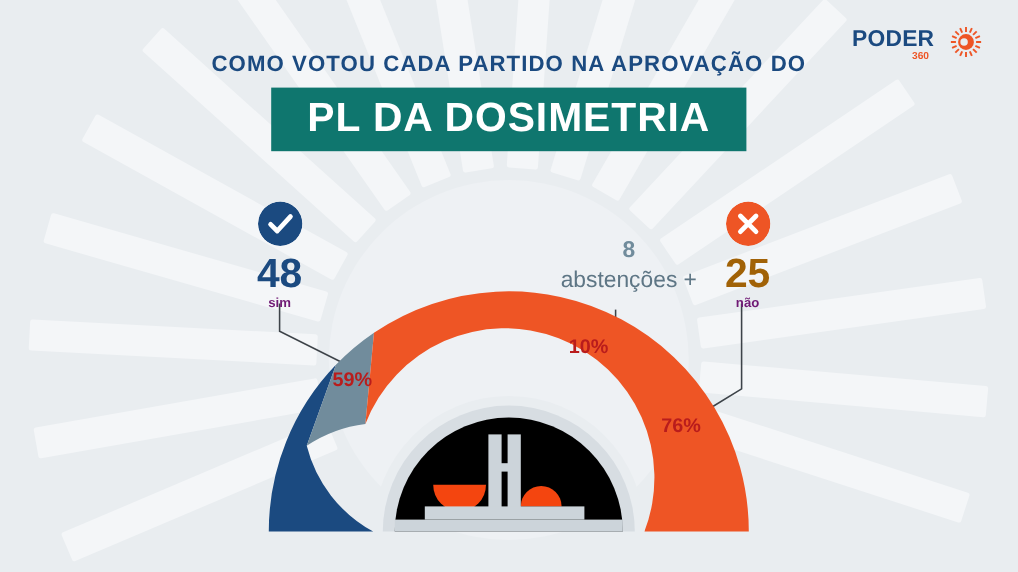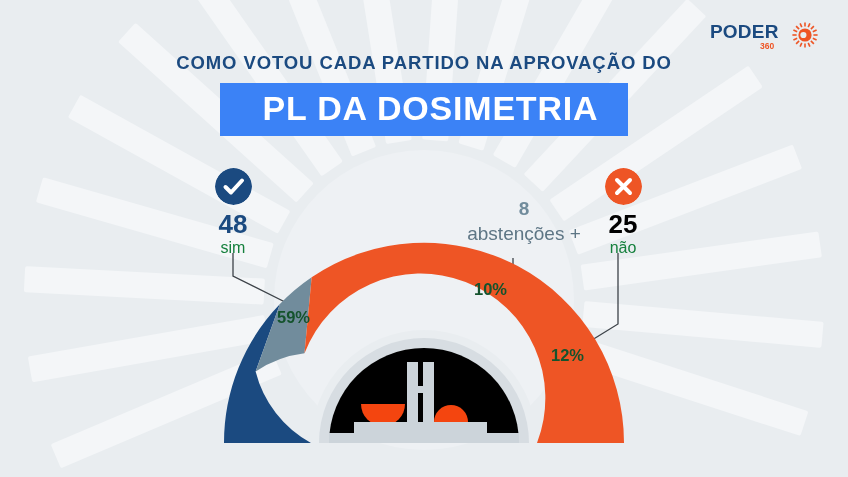--- a/index.html
+++ b/index.html
@@ -37,27 +37,27 @@
     width: 848px;
     text-align: center;
     z-index: 6;
   }
   #kicker {
     font-size: 18.5px;
     font-weight: bold;
     letter-spacing: 0.9px;
     color: #1b4a80;
     line-height: 1;
-    margin: 10px 0 10px 0;
+    margin: 0 0 10px 0;
     white-space: nowrap;
   }
   #title-bar {
     display: inline-block;
-    background: #3b82f6;
-    padding: 8px 30px 11px 43px;
+    background: #0f766e;
+    padding: 8px 30px 11px 30px;
     text-align: right;
   }
   #title {
     font-size: 34px;
     font-weight: bold;
     letter-spacing: 0.8px;
     color: #ffffff;
     line-height: 1;
     white-space: nowrap;
   }
@@ -90,45 +90,45 @@
     line-height: 1;
   }
   .badge {
     width: 37px;
     height: 37px;
     border-radius: 50%;
     margin: 0 auto 6px auto;
     display: block;
   }
   .big-num {
-    font-size: 26px;
+    font-size: 34px;
     font-weight: bold;
     line-height: 1;
     margin-bottom: 2px;
   }
   .small-lbl {
-    font-size: 16px;
-    font-weight: normal;
-    color: #15803d;
+    font-size: 11px;
+    font-weight: bold;
+    color: #701a75;
     line-height: 1.12;
   }
 
   #callout-sim {
     left: 188px;
     top: 168px;
     width: 90px;
   }
   #callout-sim .big-num { color: #1b4a80; }
 
   #callout-nao {
     left: 578px;
     top: 168px;
     width: 90px;
   }
-  #callout-nao .big-num { color: #000000; }
+  #callout-nao .big-num { color: #a16207; }
 
   #callout-abst {
     left: 448px;
     top: 199px;
     width: 152px;
   }
   #callout-abst .mid-num {
     font-size: 19px;
     font-weight: bold;
     color: #718c9c;
@@ -137,21 +137,21 @@
   }
   #callout-abst .abst-lbl {
     font-size: 19px;
     color: #5e7685;
     line-height: 1.24;
     font-weight: normal;
   }
 
   .pct-label {
     position: absolute;
-    color: #14532d;
+    color: #b91c1c;
     font-size: 16.5px;
     font-weight: bold;
     z-index: 9;
     line-height: 1;
   }
   #pct-sim  { left: 277px; top: 309px; }
   #pct-abst { left: 474px; top: 281px; }
   #pct-nao  { left: 551px; top: 347px; }
 </style>
 </head>
@@ -301,21 +301,21 @@
         <rect x="414" y="386" width="13" height="7" fill="#ccd4da"></rect>
 
         <rect x="354" y="422" width="133" height="11" fill="#ccd4da"></rect>
         <rect x="329" y="433" width="190" height="10" fill="#ccd4da"></rect>
       </g>
     </g>
   </svg>
 
   <div class="pct-label" id="pct-sim">59%</div>
   <div class="pct-label" id="pct-abst">10%</div>
-  <div class="pct-label" id="pct-nao">12%</div>
+  <div class="pct-label" id="pct-nao">76%</div>
 
   <div class="callout" id="callout-sim">
     <svg class="badge" viewBox="0 0 37 37">
       <circle cx="18.5" cy="18.5" r="18.5" fill="#1b4a80"></circle>
       <path d="M 10.5 19 L 16 24.5 L 27 12.5" stroke="#ffffff" stroke-width="4" fill="none" stroke-linecap="round" stroke-linejoin="round"></path>
     </svg>
     <div class="big-num">48</div>
     <div class="small-lbl">sim</div>
   </div>
 

